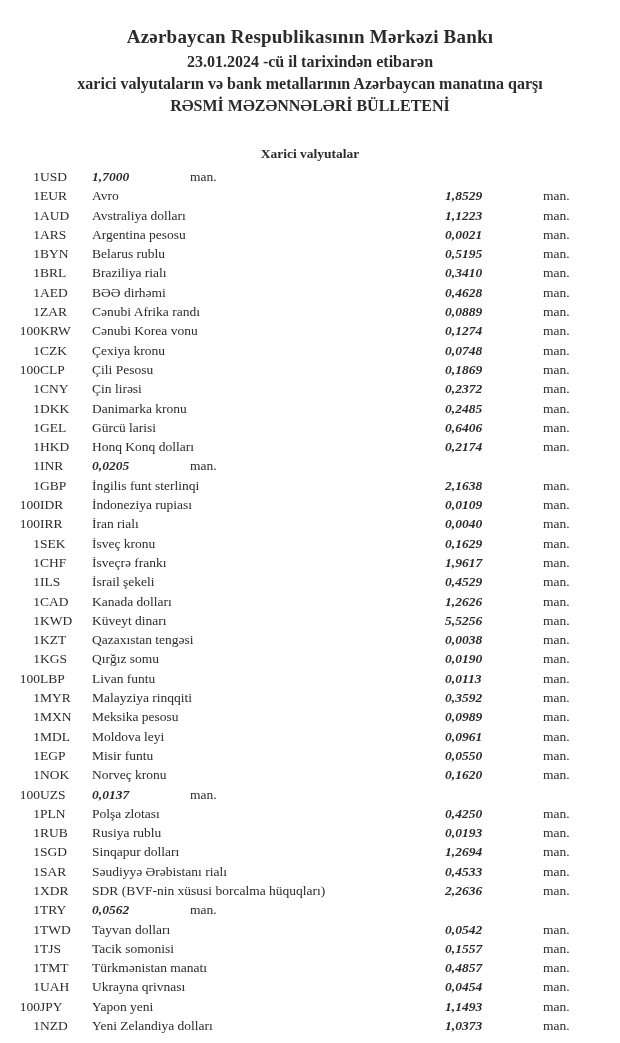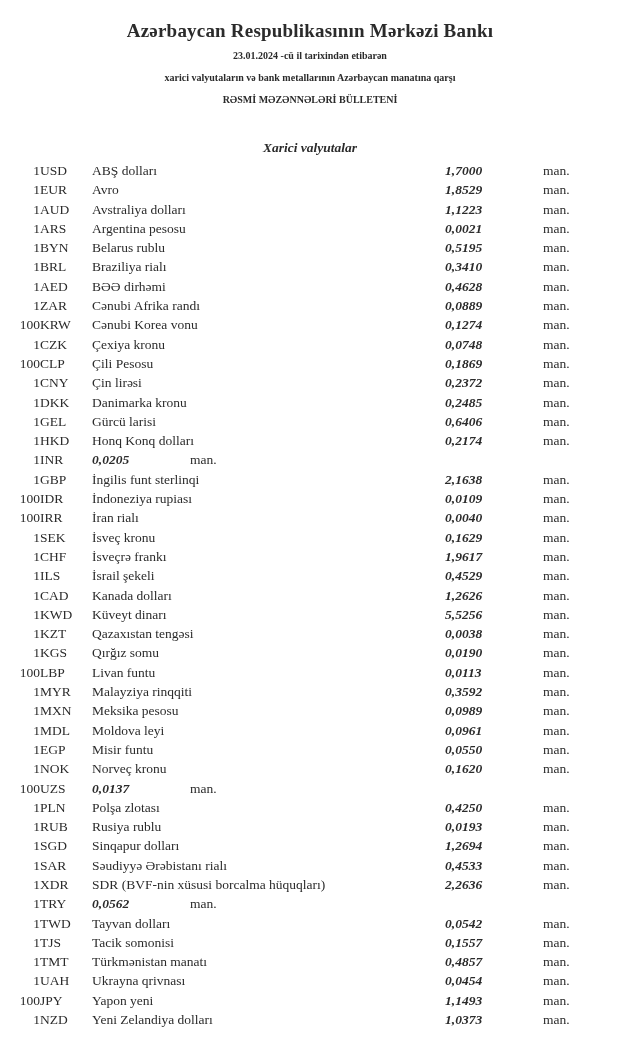--- a/index.html
+++ b/index.html
@@ -10,42 +10,41 @@
   body {
     width: 620px;
     height: 1043px;
     overflow: hidden;
     font-family: "Liberation Serif", "DejaVu Serif", serif;
     color: #2b2b2b;
     position: relative;
   }
   .header {
     text-align: center;
-    padding-top: 20px;
+    padding-top: 26px;
   }
   .bank-title {
     font-size: 19px;
     line-height: 21px;
     font-weight: bold;
     margin: 0;
     letter-spacing: 0.2px;
   }
   .header-line {
-    font-size: 10px;
+    font-size: 16px;
     line-height: 15px;
     font-weight: bold;
     margin: 7px 0 0 0;
   }
   .section-title {
     text-align: center;
     font-size: 13.5px;
     line-height: 15px;
     font-weight: bold;
     margin: 33px 0 0 0;
-    font-style: italic;
   }
   .rates-table {
     margin-top: 6px;
   }
   .rate-row {
     display: flex;
     height: 19.3px;
     line-height: 19.3px;
     font-size: 13.5px;
     white-space: nowrap;
@@ -91,21 +90,20 @@
     <p class="header-line">xarici valyutaların və bank metallarının Azərbaycan manatına qarşı</p>
     <p class="header-line">RƏSMİ MƏZƏNNƏLƏRİ BÜLLETENİ</p>
   </div>
 
   <h2 class="section-title">Xarici valyutalar</h2>
 
   <div class="rates-table" id="rates-table">
   <div class="rate-row">
     <span class="col-qty">1</span>
     <span class="col-code">USD</span>
-    <span class="col-name">ABŞ dolları</span>
     <span class="col-rate">1,7000</span>
     <span class="col-unit">man.</span>
   </div>
 
   <div class="rate-row">
     <span class="col-qty">1</span>
     <span class="col-code">EUR</span>
     <span class="col-name">Avro</span>
     <span class="col-rate">1,8529</span>
     <span class="col-unit">man.</span>

